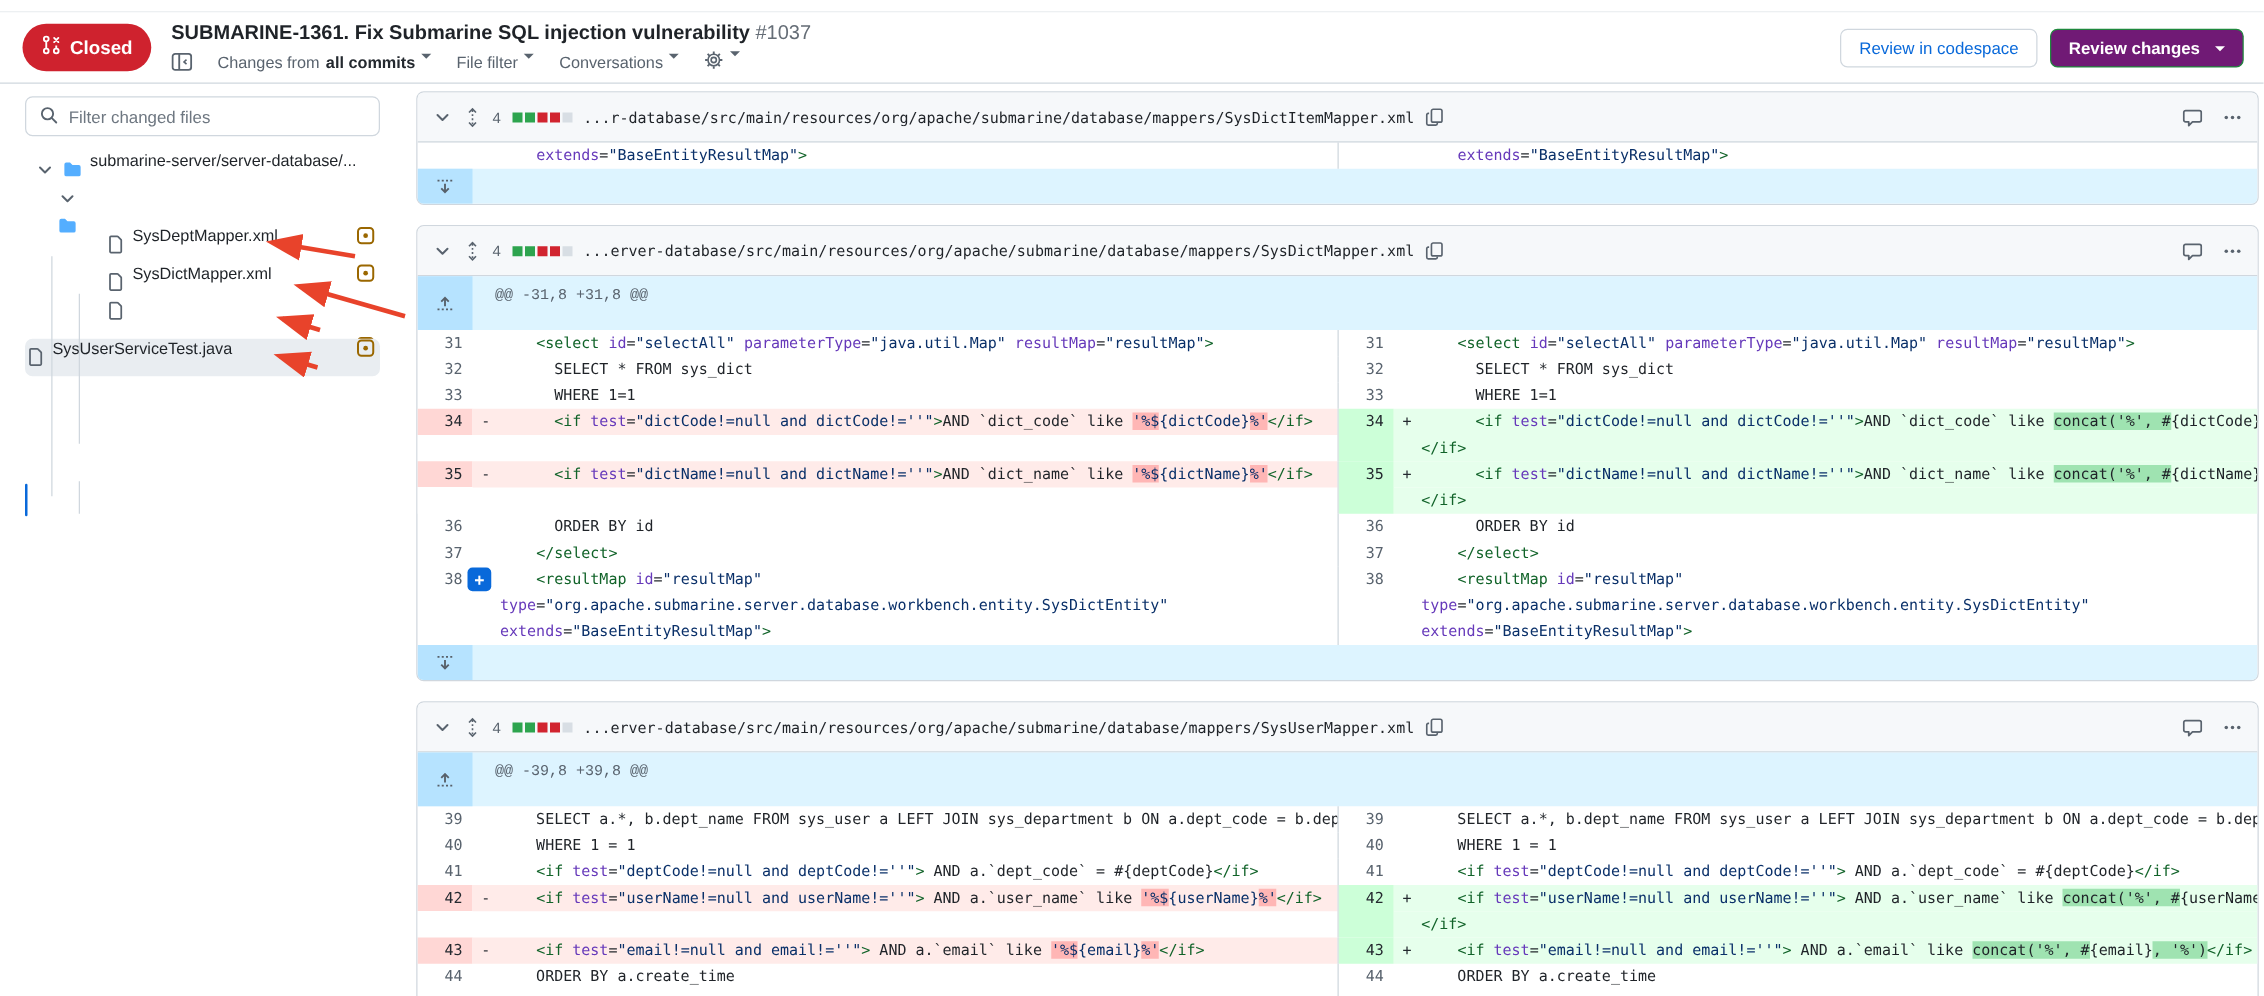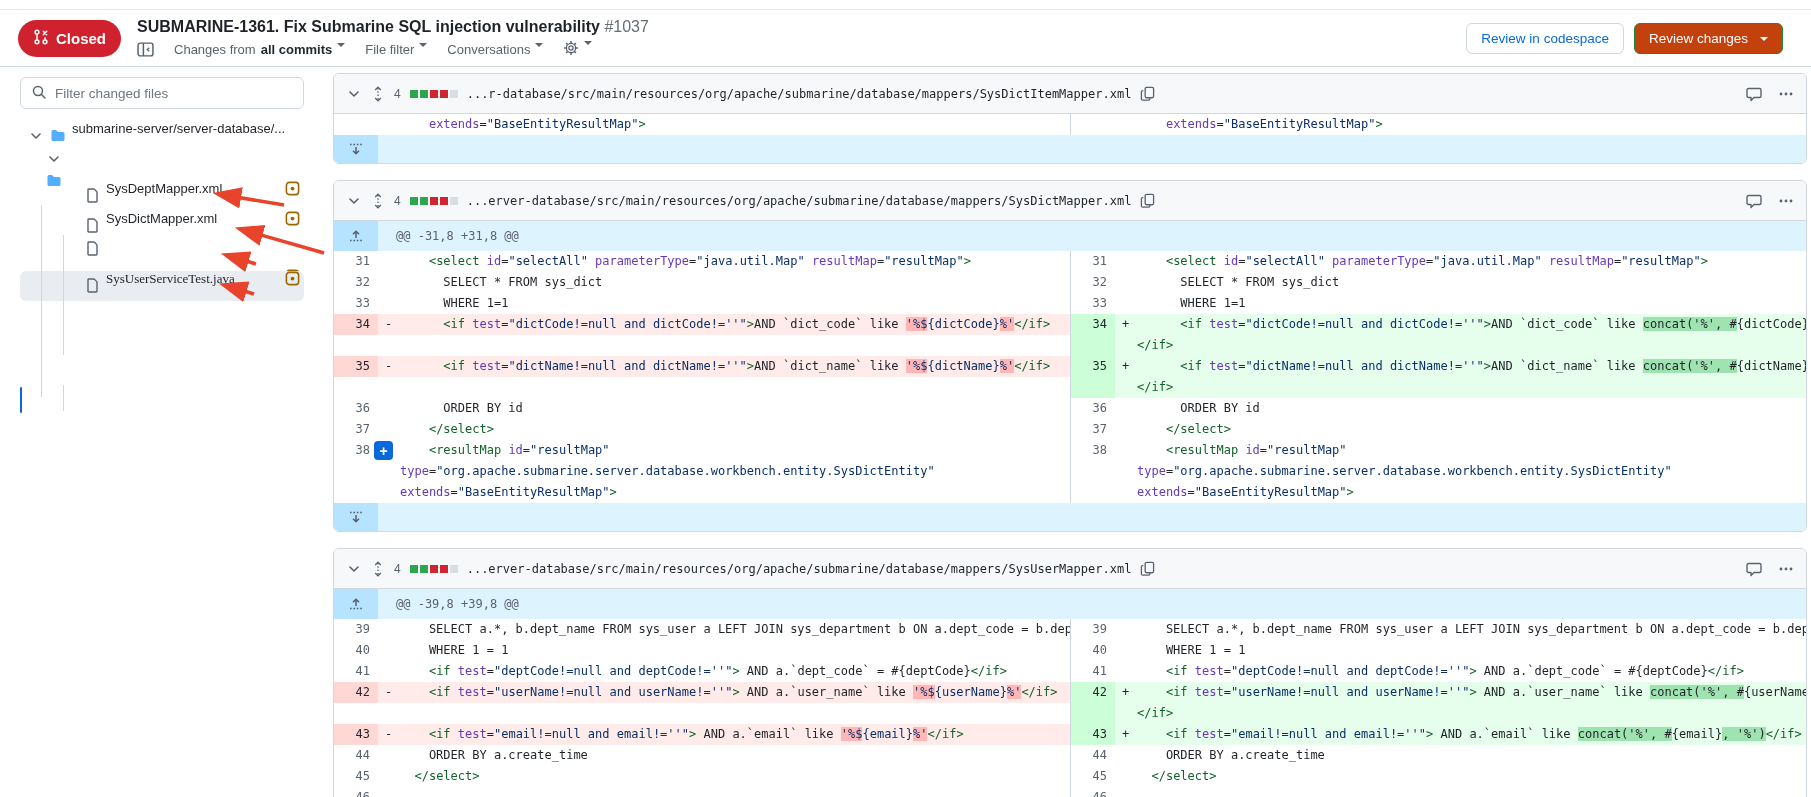--- a/index.html
+++ b/index.html
@@ -1,36 +1,36 @@
 <!DOCTYPE html>
 <html><head>
 <meta charset="utf-8">
 <style>
   * { margin:0; padding:0; box-sizing:border-box; }
   html,body { width:1811px; height:797px; overflow:hidden; background:#fff;
     font-family:"Liberation Sans","DejaVu Sans",sans-serif; color:#1f2328; }
   .top-strip { height:10px; border-bottom:1px solid #e8ebee; }
   
-  .header { display:flex; align-items:center; gap:16px; padding:6px 28px 6px 18px;
+  .header { display:flex; align-items:center; gap:16px; padding:6px 16px 6px 18px;
     height:57px; border-bottom:1px solid #d0d7de; background:#fff; }
   .badge { display:inline-flex; align-items:center; gap:7px; background:#cf222e; color:#fff;
     border-radius:24px; padding:9px 15px; font-size:15px; font-weight:600; }
   .title-block { flex:1; min-width:0; }
   .title-line { font-size:16px; font-weight:600; white-space:nowrap; }
   .pr-num { color:#656d76; font-weight:400; }
   .toolbar { display:flex; align-items:center; gap:20px; margin-top:4px; font-size:13px; color:#59636e; }
   .tb-item { display:inline-flex; gap:5px; cursor:pointer; }
   .tb-item strong { color:#24292f; }
   .caret { display:inline-block; width:0; height:0; border-left:4px solid transparent;
     border-right:4px solid transparent; border-top:4px solid currentColor; margin-top:1px; }
   .header-actions { display:flex; gap:10px; align-items:center; }
   .btn { height:31px; border-radius:6px; font-size:13.5px; display:inline-flex; align-items:center;
     gap:7px; padding:0 14px; cursor:pointer; border:1px solid #d0d7de; background:#fff; }
   .btn-codespace { color:#0969da; font-weight:500; }
-  .btn-review { background:#c2410c; border-color:#1f883d; color:#fff; font-weight:400;gap:12px; }
+  .btn-review { background:#701a75; border-color:#1f883d; color:#fff; font-weight:700;gap:12px; }
   
   .content { display:flex; height:730px; }
   .sidebar { width:318px; flex-shrink:0; padding:10px 14px 0 20px; position:relative; }
   .filter-box { width:100%; height:32px; border:1px solid #d0d7de; border-radius:6px;
     display:flex; align-items:center; gap:8px; padding:0 10px; color:#6e7781; font-size:13.5px;
     background:#fff; }
   .tree { margin-top:12px; position:relative; }
   .tree-row { height:30px; display:flex; gap:6px; font-size:13px;
     cursor:pointer; position:relative; border-radius:6px; }
   .tree-row.selected { background:#e9edf1; }
@@ -49,21 +49,21 @@
   .diffstat { display:flex; gap:2px; }
   .diffstat i { width:8px; height:8px; display:block; }
   .ds-add { background:#2da44e; } .ds-del { background:#d1242f; } .ds-neutral { background:#d8dee4; }
   .file-path { font-family:"DejaVu Sans Mono","Liberation Mono",monospace; font-size:12px; color:#1f2328;
     white-space:nowrap; overflow:hidden; text-overflow:ellipsis; }
   .ph-right { margin-left:auto; display:flex; gap:16px; align-items:center; }
   .d-table { font-family:"DejaVu Sans Mono","Liberation Mono",monospace; font-size:12px; }
   .hunk-row, .expand-row { display:flex; background:#ddf4ff; }
   .hunk-gut { width:44px; flex-shrink:0; background:#b6e3ff; display:flex; align-items:center;
     justify-content:center; cursor:pointer; }
-  .hunk-row { height:30px; } .expand-row { height:28px; }
+  .hunk-row { height:43px;font-family:Liberation Mono, monospace; } .expand-row { height:28px; }
   .hunk-txt { line-height:30px; padding-left:18px; color:#59636e; }
   .d-row { display:flex; }
   .side { width:50%; display:flex; position:relative; min-width:0; }
   .side-r { border-left:1px solid #d0d7de; }
   .num { width:44px; flex-shrink:0; text-align:right; padding-right:8px; color:#59636e;
     line-height:21px; cursor:pointer; }
   .num.k-del { background:linear-gradient(to bottom,#ffd7d5 0 21px,#ffffff 21px); color:#24292f; }
   .num.k-add { background:#ccffd8; color:#24292f; }
   .body { flex:1; min-width:0; }
   .code-line { height:21px; line-height:21px; white-space:pre; position:relative;
@@ -213,21 +213,21 @@
             </svg>
           </span>
           <span class="lbl">SysUserMapper.xml</span>
           <span class="mod">
             <svg width="15" height="15" viewBox="0 0 16 16">
               <rect x="1.5" y="1.5" width="13" height="13" rx="3" fill="none" stroke="#9a6700" stroke-width="1.7"></rect>
               <circle cx="8" cy="8" r="2" fill="#9a6700"></circle>
             </svg>
           </span>
         </div>
-        <div class="tree-row selected" style="padding-left: 64px; font-family: Liberation Serif, serif;">
+        <div class="tree-row selected" style="">
           <span class="ph-icon">
             <svg width="16" height="16" viewBox="0 0 16 16">
               <path d="M4 1.75C4 1.34 4.34 1 4.75 1h5.09c.2 0 .39.08.53.22l2.41 2.41c.14.14.22.33.22.53v9.09c0 .41-.34.75-.75.75h-7.5A.75.75 0 0 1 4 13.25z" fill="none" stroke="#59636e" stroke-width="1.4"></path>
             </svg>
           </span>
           <span class="lbl">SysUserServiceTest.java</span>
           <span class="mod">
             <svg width="15" height="15" viewBox="0 0 16 16">
               <rect x="1.5" y="1.5" width="13" height="13" rx="3" fill="none" stroke="#9a6700" stroke-width="1.7"></rect>
               <circle cx="8" cy="8" r="2" fill="#9a6700"></circle>

